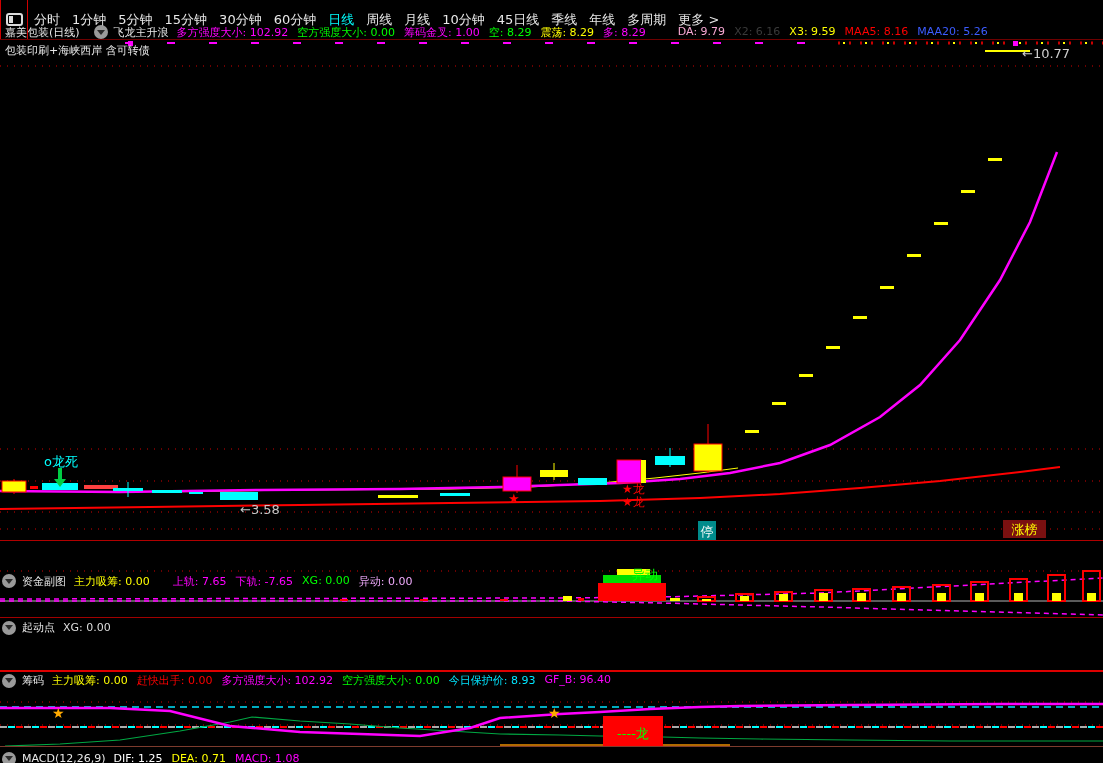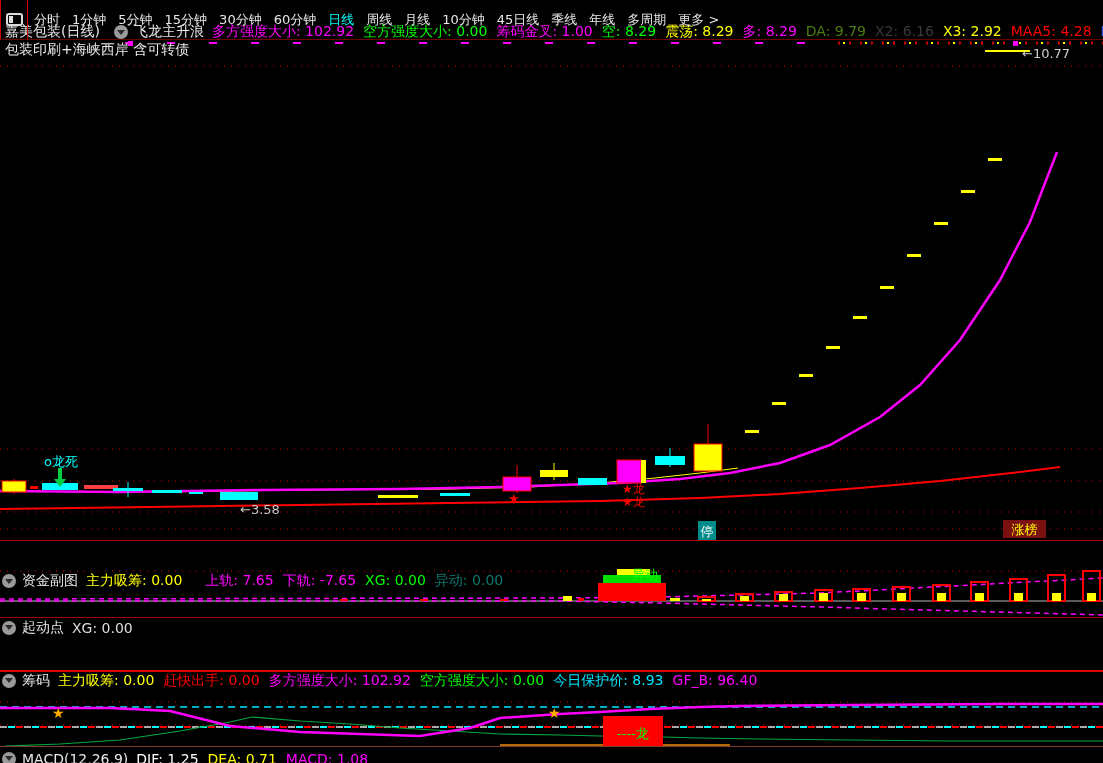--- a/index.html
+++ b/index.html
@@ -8,21 +8,21 @@
 .app{position:relative;width:1103px;height:763px;background:#000;overflow:hidden}
 .toolbar{position:absolute;top:0;left:0;width:100%;height:40px;display:flex;align-items:center;border-bottom:1px solid #6e0000;color:#e8e8e8;font-size:13px;white-space:nowrap;z-index:5}
 .vline{width:1px;align-self:stretch;background:#d00000;flex:none}
 .win-icon{width:17px;height:13px;border:2px solid #dcdcdc;border-radius:3px;margin:0 4px 0 5px;position:relative;flex:none}
 .win-icon::after{content:"";position:absolute;left:1px;top:1px;width:4px;height:7px;background:#dcdcdc}
 .tb-item{margin:0 6px;cursor:default}
 .tb-item.active{color:#00ffff}
 #tb-right{margin-left:auto;display:flex;align-self:stretch;align-items:stretch}
 .tb-btn{display:flex;align-items:center;padding:0 10px;border-left:1px solid #d00000}
 .tb-btn:last-child{border-right:1px solid #d00000}
-.row{position:absolute;left:0;width:100%;display:flex;align-items:center;white-space:nowrap;overflow:hidden;color:#e8e8e8;font-size:14px;z-index:4}
+.row{position:absolute;left:0;width:100%;display:flex;align-items:center;white-space:nowrap;overflow:hidden;color:#e8e8e8;font-size:11px;z-index:4}
 .kvwrap{display:flex}
 .kv{margin-right:9px}
 .chev{width:14px;height:14px;border-radius:50%;background:#9a9a9a;display:inline-flex;align-items:center;justify-content:center;margin:0 6px;flex:none}
 .chev::after{content:"";width:0;height:0;border-left:4px solid transparent;border-right:4px solid transparent;border-top:5px solid #2a2a2a}
 .lbl{margin-right:8px}
 .sep{position:absolute;left:0;width:100%;z-index:3}
 svg{position:absolute;left:0;z-index:1}
 </style>
 </head>
 <body>
@@ -56,24 +56,24 @@
     <span class="lbl" style="margin-left:5px">嘉美包装(日线)</span>
     <span class="chev"></span>
     <span class="lbl">飞龙主升浪</span>
     <div class="kvwrap" id="title-values">
         <span class="kv" style="color: rgb(255, 0, 255);">多方强度大小: 102.92</span>
         <span class="kv" style="color: rgb(0, 255, 0);">空方强度大小: 0.00</span>
         <span class="kv" style="color: rgb(255, 0, 255);">筹码金叉: 1.00</span>
         <span class="kv" style="color: rgb(0, 255, 0);">空: 8.29</span>
         <span class="kv" style="color: rgb(255, 255, 0);">震荡: 8.29</span>
         <span class="kv" style="color: rgb(255, 0, 255);">多: 8.29</span>
-        <span class="kv" style="color: #4d7c0f;">DA: 9.79</span>
+        <span class="kv" style="color: #f9a8d4; margin-left: 23px;">DA: 9.79</span>
         <span class="kv" style="color: rgb(58, 58, 58);">X2: 6.16</span>
-        <span class="kv" style="color: rgb(255, 255, 0);">X3: 2.92</span>
-        <span class="kv" style="color: rgb(255, 0, 0);">MAA5: 4.28</span>
+        <span class="kv" style="color: rgb(255, 255, 0);">X3: 9.59</span>
+        <span class="kv" style="color: rgb(255, 0, 0);">MAA5: 8.16</span>
         <span class="kv" style="color: rgb(60, 92, 255);">MAA20: 5.26</span>
       </div>
   </div>
 
   <div class="row" style="top:42px;height:16px">
     <span style="margin-left:5px">包装印刷+海峡西岸 含可转债</span>
   </div>
 
   <svg id="main-svg" style="top:41px" width="1103" height="499" viewBox="0 41 1103 499">
       <line x1="125" y1="43" x2="835" y2="43" stroke="#ff00ff" stroke-width="2" stroke-dasharray="8 34"></line>
@@ -139,21 +139,21 @@
   <div class="sep" style="top:540px;height:1px;background:#b00000"></div>
 
   <div class="row" style="top:573px;height:16px">
     <span class="chev" style="margin-left:2px"></span>
     <span class="lbl">资金副图</span>
     <div class="kvwrap" id="fund-values">
         <span class="kv" style="color: rgb(255, 255, 0);">主力吸筹: 0.00</span>
         <span class="kv" style="color: rgb(255, 0, 255); margin-left: 14px;">上轨: 7.65</span>
         <span class="kv" style="color: rgb(255, 0, 255);">下轨: -7.65</span>
         <span class="kv" style="color: rgb(0, 255, 0);">XG: 0.00</span>
-        <span class="kv" style="color: #0f766e;">异动: 0.00</span>
+        <span class="kv" style="color: #f0abfc;">异动: 0.00</span>
       </div>
   </div>
 
   <svg id="fund-svg" style="top:558px" width="1103" height="59" viewBox="0 558 1103 59">
       <line x1="0" y1="571" x2="1103" y2="571" stroke="#d40000" stroke-width="1" stroke-dasharray="1 6"></line>
       <line x1="0" y1="601" x2="1103" y2="601" stroke="#b5b5b5" stroke-width="1"></line>
       <polyline points="0,599 560,598 660,597 820,593 1103,578" fill="none" stroke="#ff00ff" stroke-width="1.5" stroke-dasharray="5 4"></polyline>
       <polyline points="0,601 560,601 660,603 820,607 1103,615" fill="none" stroke="#ff00ff" stroke-width="1.5" stroke-dasharray="5 4"></polyline>
       <rect x="340" y="599" width="8" height="2" fill="#ff0000"></rect>
       <rect x="420" y="599" width="8" height="2" fill="#ff0000"></rect>

